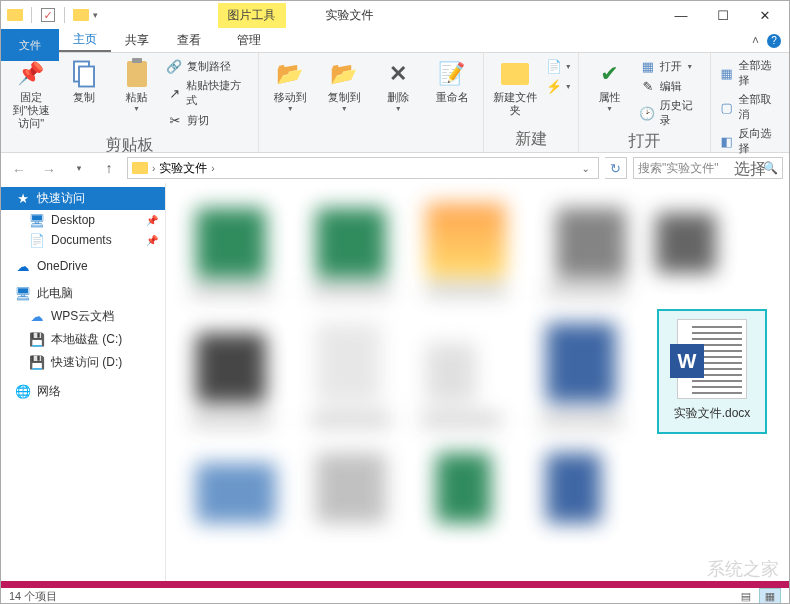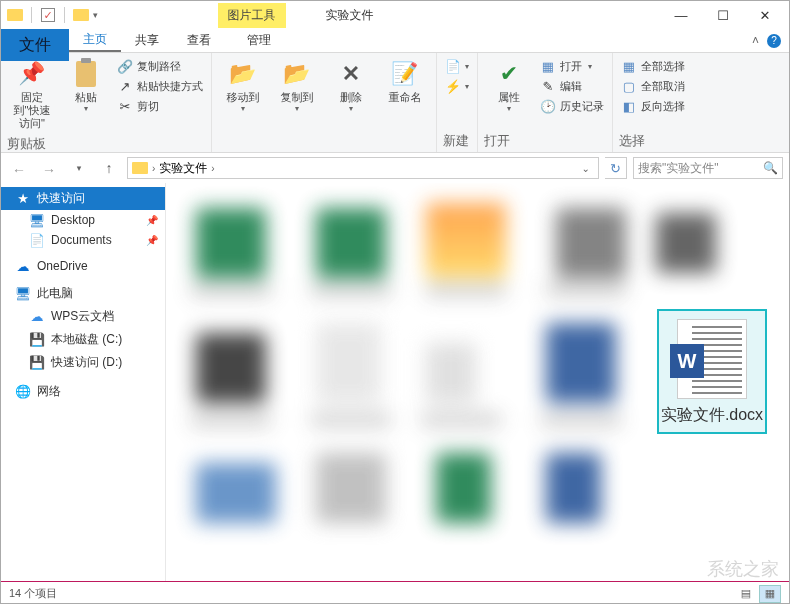--- a/index.html
+++ b/index.html
@@ -14,32 +14,32 @@
 .qat-sep { width: 1px; height: 16px; background: #ccc; margin: 0 4px; }
 .chev-down { font-size: 9px; color: #666; }
 .title-tools { margin-left: 120px; display: flex; align-items: center; gap: 40px; }
 .contextual-tab { background: #ffee66; padding: 4px 10px; font-size: 12px; color: #444; }
 .window-title { font-size: 12px; color: #333; }
 .win-controls { margin-left: auto; display: flex; gap: 2px; }
 .win-btn { width: 40px; height: 24px; display: flex; align-items: center; justify-content: center; font-size: 13px; color: #333; }
 
 
 .tabs { height: 24px; display: flex; align-items: stretch; background: #fff; border-bottom: 1px solid #dadada; position: relative; }
-.tab-file { background: #1979ca; color: #0f172a; padding: 16px 18px; display: flex; align-items: center; font-size: 16px; }
+.tab-file { background: #1979ca; color: #e5e5e5; padding: 16px 18px; display: flex; align-items: center; font-size: 11px; }
 .tab { padding: 0 14px; display: flex; align-items: center; font-size: 12px; color: #333; }
 .tab.active { border-bottom: 2px solid #737373; color: #1979ca; }
 .tabs-right { margin-left: auto; display: flex; align-items: center; padding-right: 8px; gap: 8px; }
 .min-ribbon { color: #666; font-size: 12px; }
 .help-icon { width: 14px; height: 14px; border-radius: 50%; background: #1979ca; color: #fff; font-size: 10px; display: flex; align-items: center; justify-content: center; }
 
 
 .ribbon { height: 100px; background: #f5f6f7; display: flex; border-bottom: 1px solid #dadada; }
 .group { display: flex; flex-direction: column; padding: 4px 6px 0 6px; border-right: 1px solid #e3e3e3; }
 .group-content { flex: 1; display: flex; align-items: flex-start; gap: 4px; }
-.group-label { font-size: 13px; color: #666; padding: 2px 0; }
+.group-label { text-align: center; font-size: 16px; color: #666; padding: 2px 0; }
 .big-btn { display: flex; flex-direction: column; align-items: center; justify-content: flex-start; width: 50px; padding: 2px; font-size: 11px; color: #444; text-align: center; }
 .big-btn .ico { width: 30px; height: 30px; margin-bottom: 2px; display: flex; align-items: center; justify-content: center; font-size: 22px; }
 .big-btn .lbl { line-height: 1.2; }
 .small-btns { display: flex; flex-direction: column; gap: 2px; }
 .small-btn { display: flex; align-items: center; gap: 4px; font-size: 11px; color: #444; padding: 1px 2px; }
 .small-btn .si { width: 16px; height: 16px; display: flex; align-items: center; justify-content: center; font-size: 13px; }
 
 .pin-ico { color: #6b6b6b; }
 .clipboard-shape { width: 20px; height: 26px; background: #e8c070; border-radius: 2px; position: relative; }
 .clipboard-shape::before { content: ""; position: absolute; top: -3px; left: 5px; width: 10px; height: 5px; background: #999; border-radius: 1px; }
@@ -96,24 +96,24 @@
 .b10 { left: 30px; top: 280px; background: #5a8bc4; width: 80px; height: 60px; }
 .b11 { left: 150px; top: 270px; background: #bbb; width: 70px; height: 70px; }
 .b12 { left: 270px; top: 270px; background: #1a7f4c; width: 55px; height: 70px; }
 .b13 { left: 380px; top: 270px; background: #2b579a; width: 55px; height: 70px; }
 .tn { position: absolute; height: 14px; background: #999; border-radius: 2px; opacity: 0.5; }
 
 .selected-file { position: absolute; right: 22px; top: 126px; width: 110px; height: 125px; border: 2px solid #1bb9c4; background: rgba(27,185,196,0.12); display: flex; flex-direction: column; align-items: center; justify-content: flex-start; padding-top: 8px; }
 .word-icon { width: 70px; height: 80px; background: #fff; border: 1px solid #ccc; position: relative; display: flex; align-items: center; }
 .word-lines { position: absolute; right: 4px; top: 6px; width: 50px; height: 68px; background: repeating-linear-gradient(#888 0 2px, transparent 2px 6px); }
 .word-w { position: absolute; left: -8px; top: 24px; width: 34px; height: 34px; background: #2b579a; color: #fff; display: flex; align-items: center; justify-content: center; font-size: 20px; font-weight: bold; }
-.file-label { font-size: 16px; color: #333; margin-top: 6px; }
-
-
-.status { height: 24px; border-top: 1px solid #be185d; display: flex; align-items: center; padding: 0 8px; font-size: 11px; color: #555; }
+.file-label { font-size: 12px; color: #333; margin-top: 6px; }
+
+
+.status { height: 24px; border-top: 7px solid #be185d; display: flex; align-items: center; padding: 0 8px; font-size: 11px; color: #555; }
 .view-toggles { margin-left: auto; display: flex; gap: 2px; }
 .vt { width: 22px; height: 18px; border: 1px solid transparent; display: flex; align-items: center; justify-content: center; color: #666; }
 .vt.active { background: #cde6f7; border-color: #9cc; }
 
 .watermark { position: absolute; right: 10px; bottom: 22px; font-size: 18px; color: #bbb; opacity: 0.6; font-family: "SimHei"; pointer-events: none; }
 </style>
 </head>
 <body>
 
 <div class="titlebar">
@@ -156,20 +156,29 @@
 
 <div class="ribbon">
   <div class="group">
     <div class="group-content">
       <div class="big-btn">
         <div class="ico pin-ico">📌</div>
         <div class="lbl">固定到"快速访问"</div>
       </div>
       <div class="big-btn">
         <div class="ico">
+            <svg viewBox="0 0 24 24">
+              <rect x="4" y="2" width="12" height="16" fill="#fff" stroke="#5a8bc4" stroke-width="1.5"></rect>
+              <rect x="8" y="6" width="12" height="16" fill="#fff" stroke="#5a8bc4" stroke-width="1.5"></rect>
+            </svg>
+          </div>
+        <div class="lbl">复制</div>
+      </div>
+      <div class="big-btn">
+        <div class="ico">
             <div class="clipboard-shape"></div>
           </div>
         <div class="lbl">粘贴</div>
         <span class="drop-arrow">▾</span>
       </div>
       <div class="small-btns">
         <div class="small-btn">
             <span class="si">🔗</span>
             <span>复制路径</span>
           </div>
@@ -205,20 +214,26 @@
       </div>
       <div class="big-btn">
         <div class="ico">📝</div>
         <div class="lbl">重命名</div>
       </div>
     </div>
   </div>
 
   <div class="group">
     <div class="group-content">
+      <div class="big-btn">
+        <div class="ico">
+            <div class="newf-ico"></div>
+          </div>
+        <div class="lbl">新建文件夹</div>
+      </div>
       <div class="small-btns" style="justify-content:flex-start">
         <div class="small-btn">
             <span class="si">📄</span>
             <span class="drop-arrow">▾</span>
           </div>
         <div class="small-btn">
             <span class="si">⚡</span>
             <span class="drop-arrow">▾</span>
           </div>
       </div>

